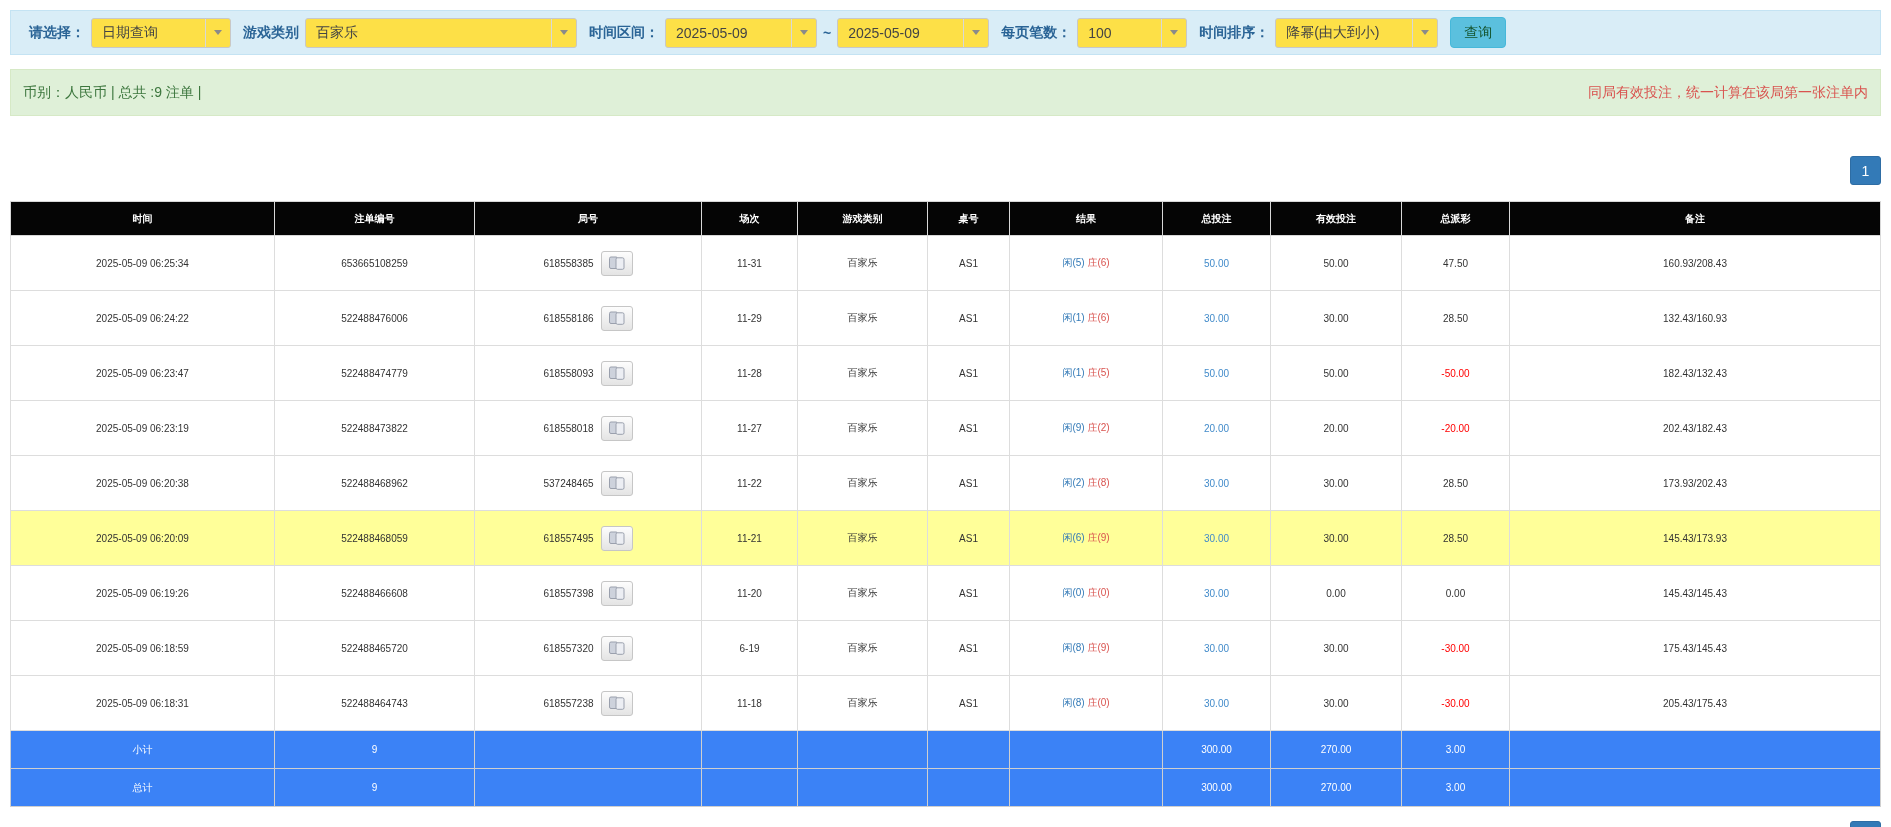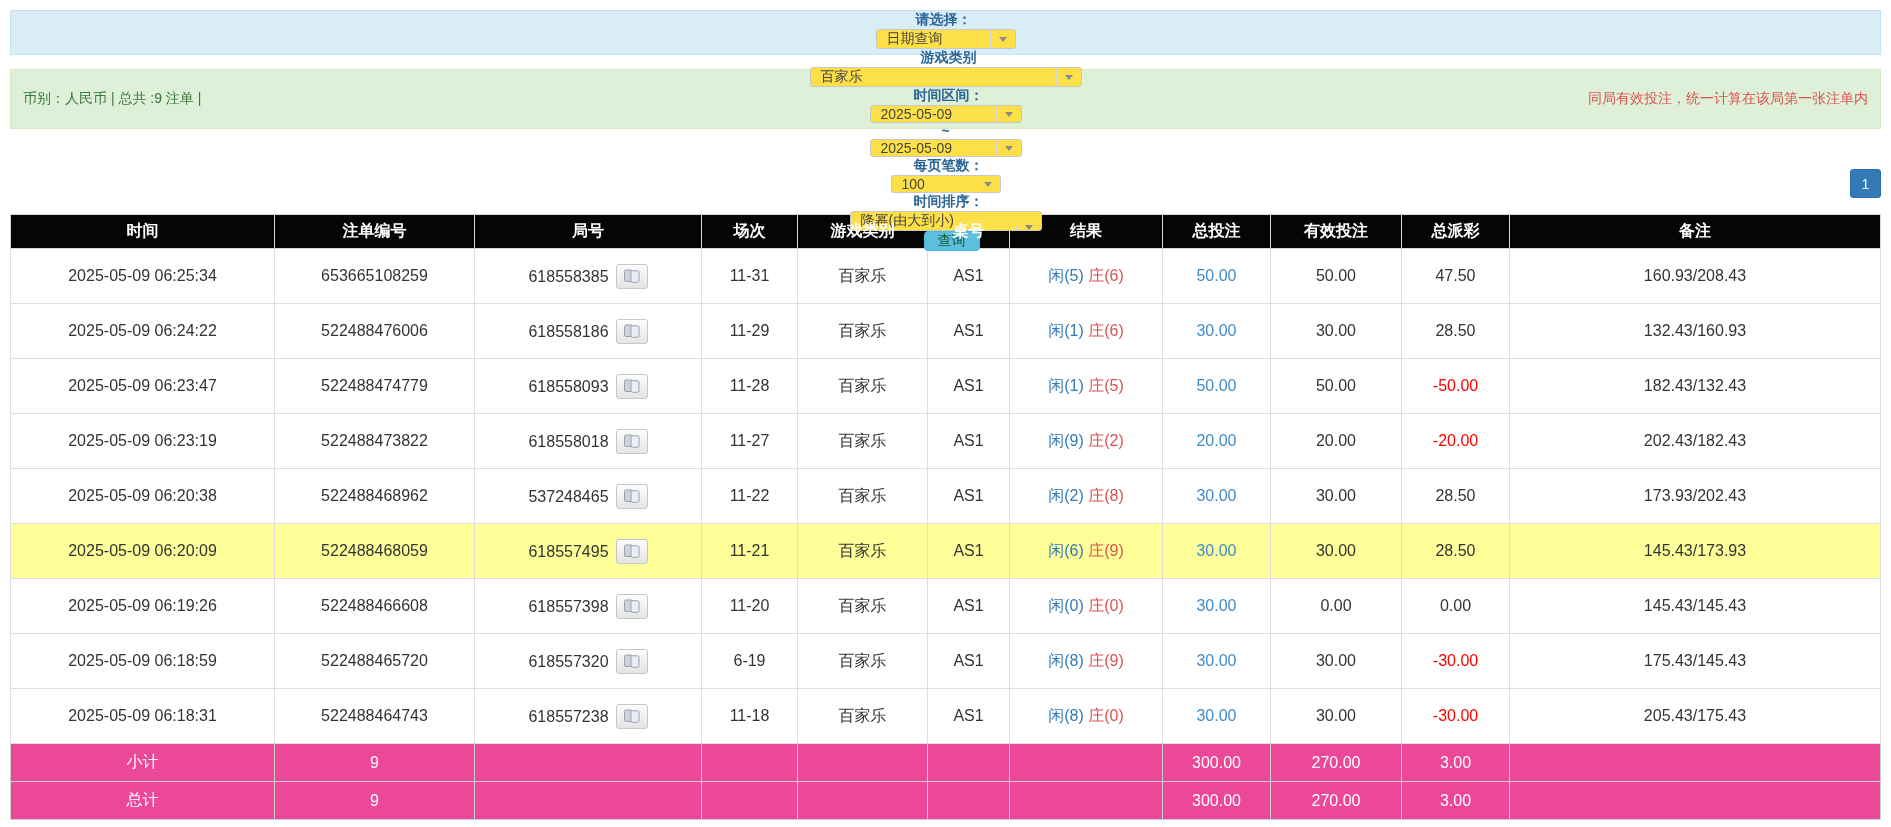--- a/index.html
+++ b/index.html
@@ -1,53 +1,53 @@
 <!DOCTYPE html>
 <html><head>
 <meta charset="utf-8">
 <style>
   html,body{margin:0;padding:0;background:#fff;overflow:hidden;}
   body{font-family:"Liberation Sans","DejaVu Sans",sans-serif;font-size:14px;color:#333;}
   .page{width:1891px;height:827px;box-sizing:border-box;padding:10px;overflow:hidden;}
 
   
   .filter-bar{background:#d9edf7;border:1px solid #c4e3f3;height:45px;box-sizing:border-box;
-    display:flex;align-items:center;padding:0 16px;white-space:nowrap;flex-direction:column;}
+    display:flex;align-items:center;padding:0 16px;white-space:nowrap;}
   .flabel{color:#2a6496;font-weight:bold;margin:0 6px 0 12px;}
   .flabel.first{margin-left:2px;}
   .tilde{color:#2a6496;font-weight:bold;margin:0 6px;}
   .select{display:inline-flex;align-items:stretch;background:#fde047;border:1px solid #c8c8c8;
     border-radius:3px;height:30px;box-sizing:border-box;cursor:pointer;}
   .select .txt{display:flex;align-items:center;padding:0 10px;flex:1;color:#444;overflow:hidden;}
   .select .caret-box{width:24px;border-left:1px solid #d8d8d8;display:flex;align-items:center;justify-content:center;}
   .caret{width:0;height:0;border-left:4px solid transparent;border-right:4px solid transparent;border-top:5px solid #8a8a8a;}
-  .w-query{width:140px;} .w-game{width:272px;} .w-date{width:152px;} .w-size{width:110px;} .w-sort{width:192px;align-items:flex-end;}
+  .w-query{width:140px;} .w-game{width:272px;} .w-date{width:152px;} .w-size{width:110px;} .w-sort{width:163px;}
   .btn-search{margin-left:12px;height:31px;padding:0 13px;background:#5bc0de;border:1px solid #46b8da;
     color:#14532d;border-radius:4px;font-size:14px;cursor:pointer;font-family:inherit;}
 
   
-  .summary-bar{background:#dff0d8;border:1px solid #d6e9c6;height:60px;box-sizing:border-box;margin-top:14px;
+  .summary-bar{background:#dff0d8;border:1px solid #d6e9c6;height:47px;box-sizing:border-box;margin-top:14px;
     display:flex;align-items:center;justify-content:space-between;padding:0 12px;}
   .summary-left{color:#3c763d;}
   .summary-right{color:#d9534f;}
 
   
   .pagination{display:flex;justify-content:flex-end;}
   .pagination.top{margin:40px 0 16px;}
   .pagination.bottom{margin-top:14px;}
   .page-btn{min-width:31px;height:29px;background:#337ab7;border:1px solid #2e6da4;color:#fff;
     border-radius:3px;font-size:14px;cursor:pointer;font-family:inherit;}
 
   
-  table.records{border-collapse:collapse;table-layout:fixed;width:100%;font-size:16px;}
+  table.records{border-collapse:collapse;table-layout:fixed;width:100%;font-size:10px;}
   .records th{background:#050505;color:#fff;font-weight:bold;height:33px;border:1px solid #d8d8d8;
     text-align:center;padding:0 4px;overflow:hidden;}
   .records td{border:1px solid #ddd;text-align:center;height:54px;padding:0 4px;background:#fff;overflow:hidden;}
   .records tr.highlight td{background:#ffff99;}
-  .records tfoot td{background:#ec4899;color:#fff;height:37px;border:1px solid #cfcfcf;}
+  .records tfoot td{background:#3b82f6;color:#fff;height:37px;border:1px solid #cfcfcf;}
   .player{color:#337ab7;}
   .banker{color:#d9534f;}
   .bet-link{color:#428bca;cursor:pointer;}
   td.neg{color:#ff0000;}
   .cards-btn{margin-left:7px;vertical-align:middle;width:32px;height:25px;background:linear-gradient(#fdfdfd,#e4e4e4);
     border:1px solid #c6c6c6;border-radius:3px;cursor:pointer;display:inline-flex;align-items:center;justify-content:center;padding:0;}
   .round-id{vertical-align:middle;}
 </style>
 </head>
 <body>

